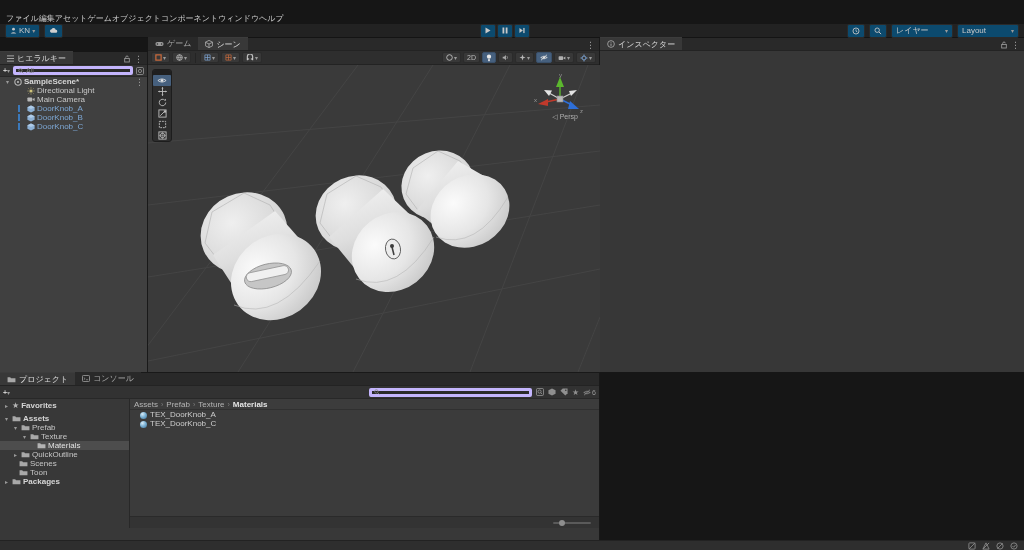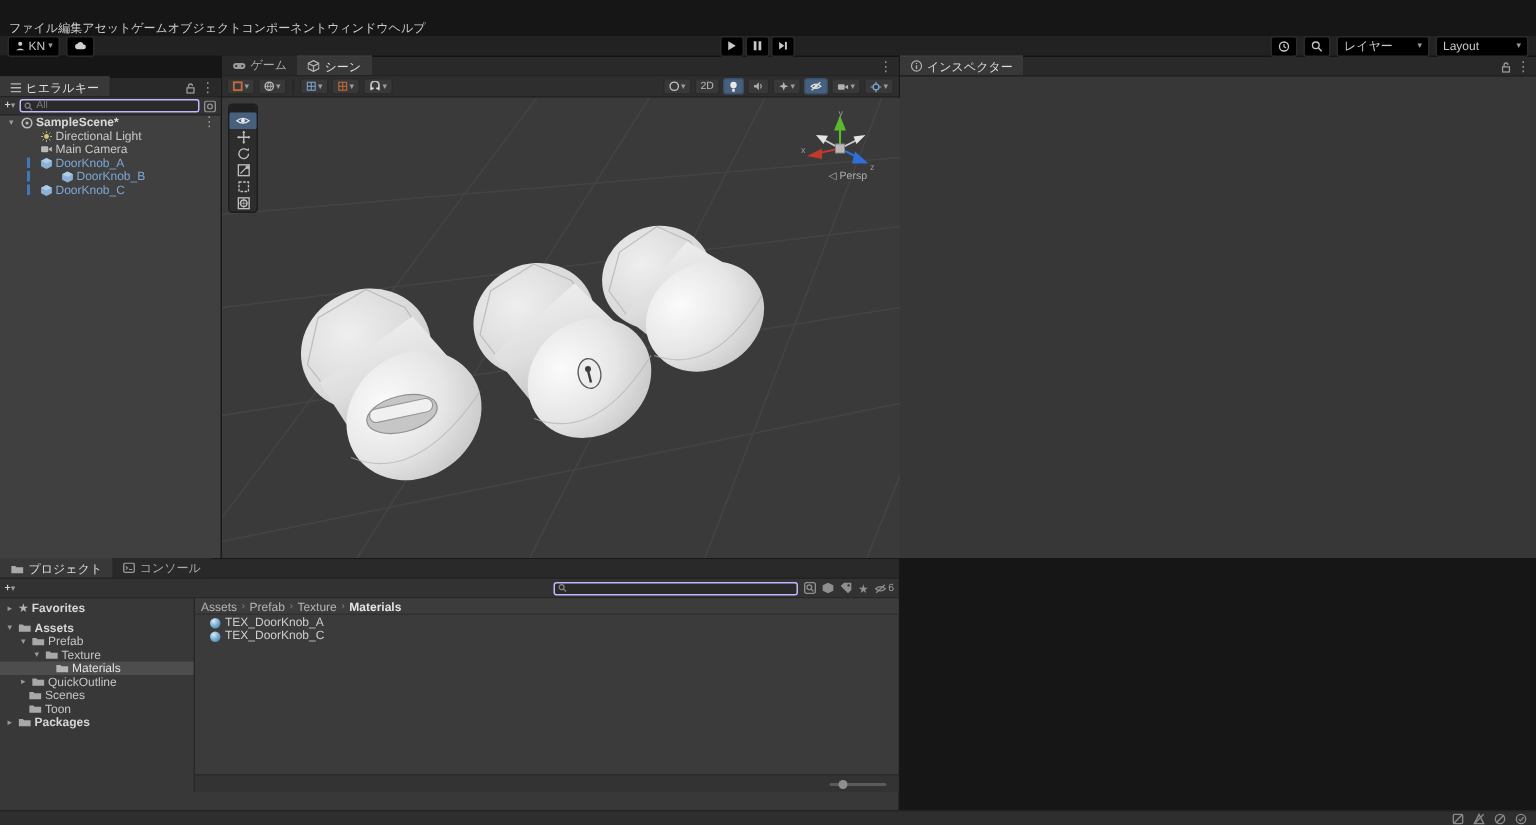--- a/index.html
+++ b/index.html
@@ -14,39 +14,39 @@
   .win-btn { width:26px; height:13px; text-align:center; line-height:12px; font-size:8px; color:#e6e6e6; cursor:default; }
 
   
   .menubar { position:absolute; left:0; top:13px; width:992px; height:11px; background:#161616;
     display:flex; align-items:center; padding:0 6px; color:#cdcdcd; }
   .menubar span { font-size:8px; }
 
   
   .toolbar { position:absolute; left:0; top:24px; width:1024px; height:14px; background:#222;
     border-bottom:1px solid #141414; display:flex; align-items:center; padding:0 5px; }
-  .tb-btn { height:14px; background:#000000; border:1px solid #2a2a2a; border-radius:2px;
+  .tb-btn { height:14px; background:#0c4a6e; border:1px solid #2a2a2a; border-radius:2px;
     display:inline-flex; align-items:center; justify-content:center; padding:0 4px; gap:2px; color:#c8c8c8; }
   .tb-group-center { position:absolute; left:480px; display:flex; gap:1px; }
   .tb-group-right { margin-left:auto; display:flex; gap:4px; align-items:center; }
   .dd-arrow { font-size:6px; color:#9a9a9a; }
   .tb-dropdown { min-width:62px; justify-content:space-between; }
   svg.ic { display:block; }
 
   
   .panel-tabbar { height:13px; background:#292929; display:flex; align-items:flex-end; border-bottom:1px solid #232323; }
   .ptab { height:13px; display:flex; align-items:center; gap:3px; padding:0 7px; font-size:8px; color:#aaa; background:#292929; }
   .ptab.active { background:#383838; color:#dedede; border-top:1px solid #3c3c3c; }
   .ptab-right { margin-left:auto; display:flex; align-items:center; gap:4px; padding-right:4px; color:#9a9a9a; }
   .dots { font-size:9px; color:#9a9a9a; letter-spacing:0; }
 
   
   #hierarchy { position:absolute; left:0; top:52px; width:148px; height:334px; background:#404040; border-right:1px solid #191919; }
   .hsearch-row { height:12px; background:#323232; border-bottom:1px solid #282828; display:flex; align-items:center; padding:0 3px; gap:3px; }
-  .search-field { flex:1; height:9px; background:#2a2a2a; border:1px solid #c4b5fd; border-radius:2px;
+  .search-field { flex:1; height:9px; background:#2a2a2a; border:3px solid #c4b5fd; border-radius:2px;
     display:flex; align-items:center; padding:0 2px; gap:2px; }
   .search-field input { flex:1; background:transparent; border:none; outline:none; color:#bbb; font-size:7px; height:8px; width:100%; }
   .search-field input::placeholder { color:#777; }
   .hrow { height:9px; display:flex; align-items:center; gap:2px; font-size:8px; color:#c8c8c8; position:relative; }
   .hrow .lbl { white-space:nowrap; }
   .hrow.scene-row .lbl { font-weight:bold; color:#d8d8d8; }
   .prefab-bar { position:absolute; left:18px; top:1px; width:2px; height:7px; background:#3b79bb; }
   .hrow.prefab .lbl { color:#7da7d4; }
 
   
@@ -225,21 +225,21 @@
       <span class="lbl">Main Camera</span>
     </div>
     <div class="hrow prefab" style="padding-left:27px">
       <span class="prefab-bar"></span>
       <svg class="ic" width="8" height="8" viewBox="0 0 10 10">
           <path d="M5 0.5 L9.5 2.8 V7.2 L5 9.5 L0.5 7.2 V2.8 Z" fill="#8db1d6"></path>
           <path d="M5 0.5 L9.5 2.8 L5 5 L0.5 2.8 Z" fill="#aecbe8"></path>
         </svg>
       <span class="lbl">DoorKnob_A</span>
     </div>
-    <div class="hrow prefab" style="padding-left:41px">
+    <div class="hrow prefab" style="padding-left:27px">
       <span class="prefab-bar"></span>
       <svg class="ic" width="8" height="8" viewBox="0 0 10 10">
           <path d="M5 0.5 L9.5 2.8 V7.2 L5 9.5 L0.5 7.2 V2.8 Z" fill="#8db1d6"></path>
           <path d="M5 0.5 L9.5 2.8 L5 5 L0.5 2.8 Z" fill="#aecbe8"></path>
         </svg>
       <span class="lbl">DoorKnob_B</span>
     </div>
     <div class="hrow prefab" style="padding-left:27px">
       <span class="prefab-bar"></span>
       <svg class="ic" width="8" height="8" viewBox="0 0 10 10">

